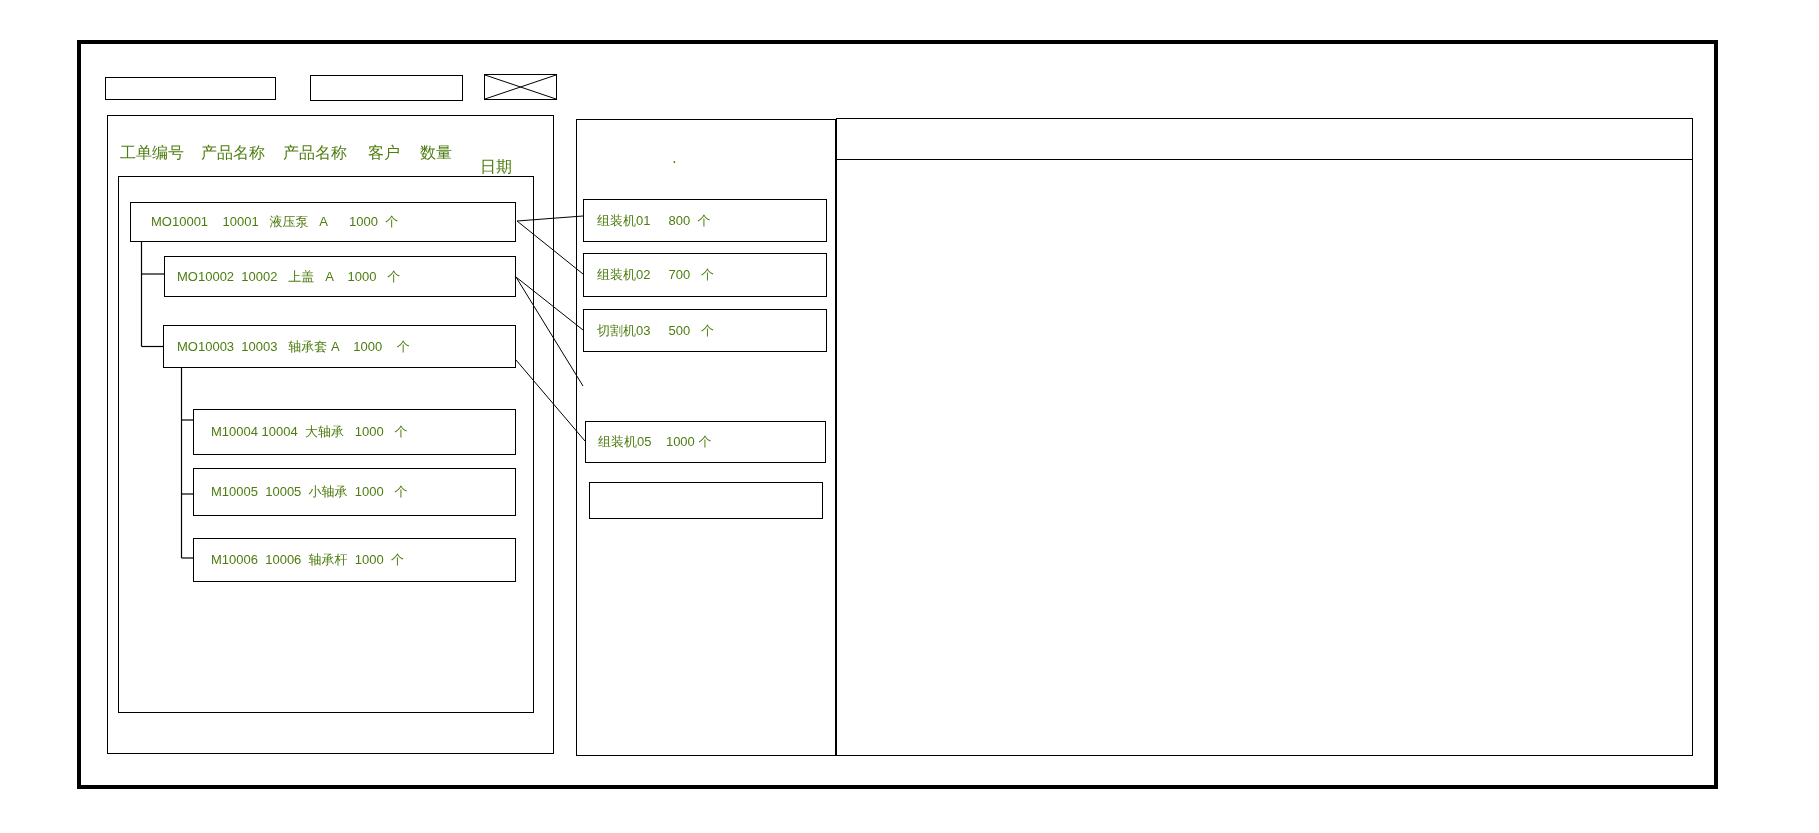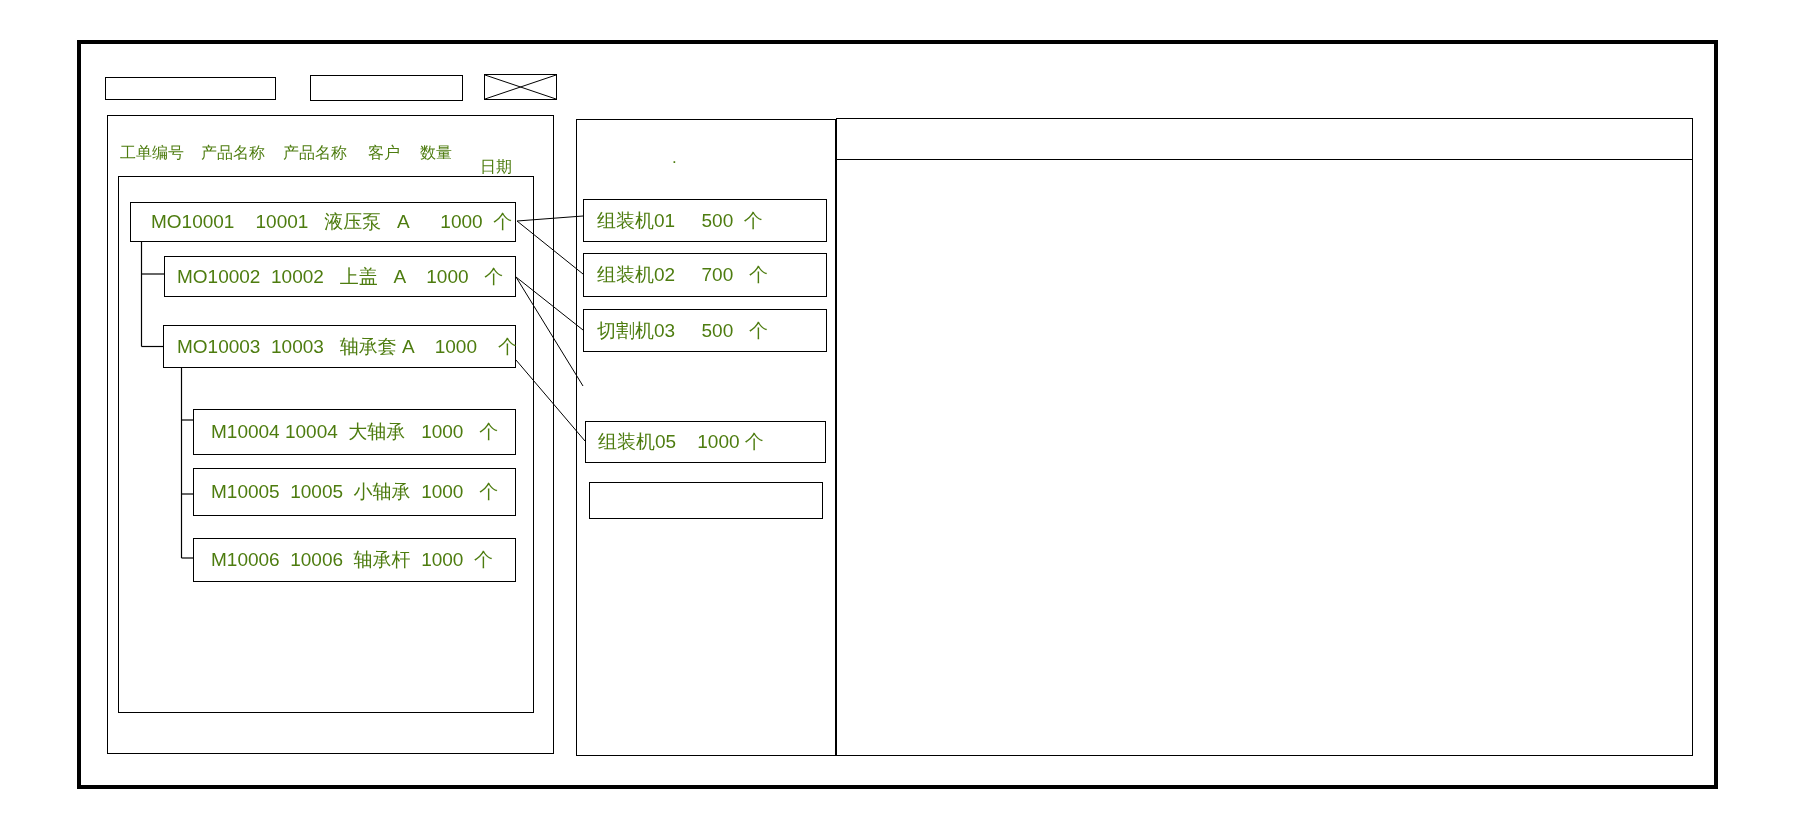--- a/index.html
+++ b/index.html
@@ -4,21 +4,21 @@
 <style>
   html,body{margin:0;padding:0;background:#ffffff;}
   #canvas{
     position:relative;width:1819px;height:833px;background:#ffffff;
     font-family:"Liberation Sans","DejaVu Sans",sans-serif;color:#4d7c0f;
     overflow:hidden;
   }
   .abs{position:absolute;box-sizing:border-box;}
   .frame{border:1px solid #000;background:#fff;}
   .outer-frame{border:4px solid #000;}
-  .node-text{white-space:pre;font-size:19px;display:block;}
+  .node-text{white-space:pre;font-size:13px;display:block;}
   .col-row{display:flex;align-items:center;font-size:16px;white-space:pre;}
   .col-row span{display:inline-block;}
   svg.overlay{position:absolute;left:0;top:0;pointer-events:none;}
 </style>
 </head>
 <body>
 
 <div id="canvas">
 
   <div class="abs outer-frame" style="left:77px;top:40px;width:1641px;height:749px;"></div>
@@ -61,21 +61,21 @@
     <span class="node-text" style="padding-left:17px;line-height:46px;">M10005  10005  小轴承  1000   个</span>
   </div>
   <div class="abs frame" style="left:193px;top:538px;width:323px;height:44px;">
     <span class="node-text" style="padding-left:17px;line-height:42px;">M10006  10006  轴承杆  1000  个</span>
   </div>
 
   <div class="abs frame" style="left:576px;top:119px;width:260px;height:637px;"></div>
   <span class="abs" style="left:672px;top:148px;font-size:17px;">.</span>
 
   <div class="abs frame" style="left:583px;top:199px;width:244px;height:43px;">
-    <span class="node-text" style="padding-left:13px;line-height:41px;">组装机01     500  个</span>
+    <span class="node-text" style="padding-left:13px;line-height:41px;">组装机01     800  个</span>
   </div>
   <div class="abs frame" style="left:583px;top:253px;width:244px;height:44px;">
     <span class="node-text" style="padding-left:13px;line-height:42px;">组装机02     700   个</span>
   </div>
   <div class="abs frame" style="left:583px;top:309px;width:244px;height:43px;">
     <span class="node-text" style="padding-left:13px;line-height:41px;">切割机03     500   个</span>
   </div>
   <div class="abs frame" style="left:585px;top:421px;width:241px;height:42px;">
     <span class="node-text" style="padding-left:12px;line-height:40px;">组装机05    1000 个</span>
   </div>

